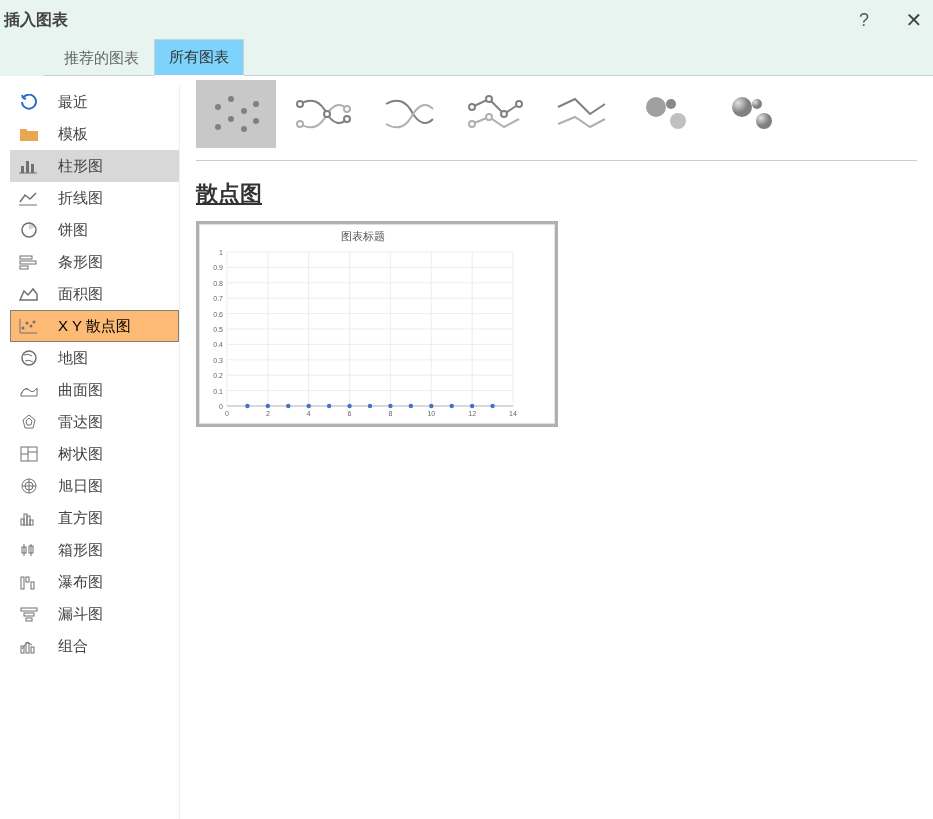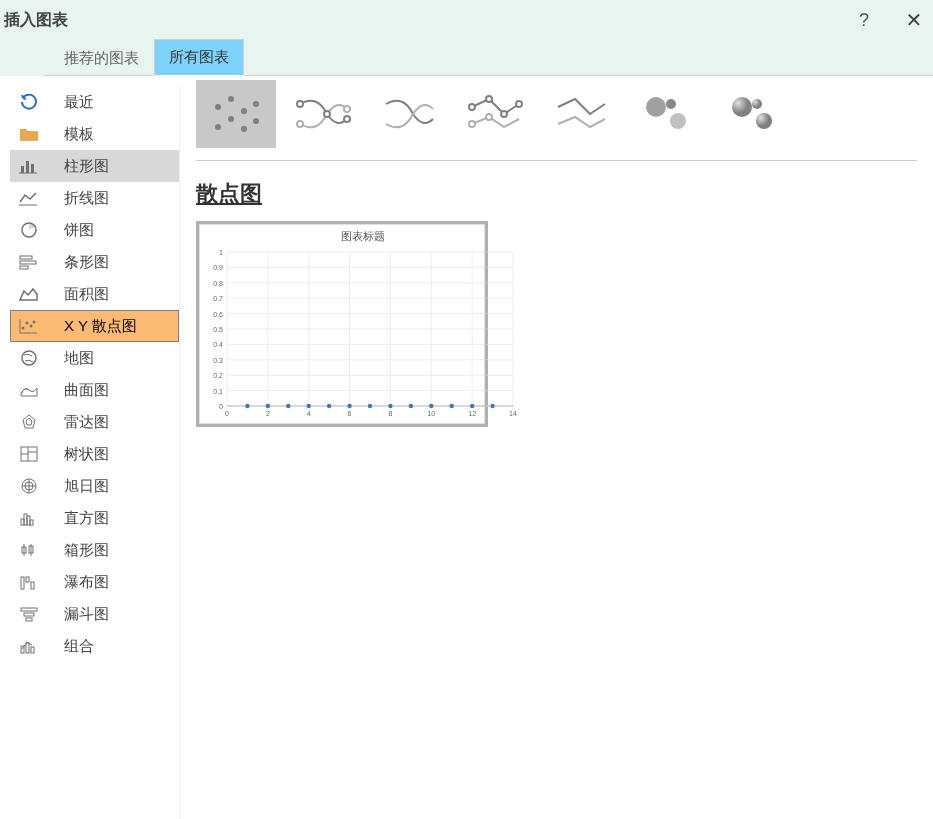--- a/index.html
+++ b/index.html
@@ -69,21 +69,21 @@
       margin: 10px 0 0 10px;
       background: #fff;
       border-right: 1px solid #eee;
     }
     .side-item {
       height: 32px;
       display: flex;
       align-items: center;
       padding: 0 8px;
       cursor: pointer;
-      gap: 24px;
+      gap: 18px;
     }
     .side-item.highlight { background: #d8d8d8; align-items: center; }
     .side-item.selected {
       background: #fdba74;
       outline: 1px solid #808080;
       outline-offset: -1px;
     }
     .side-icon {
       width: 22px; height: 22px;
       display: flex; align-items: center; justify-content: center;
@@ -114,21 +114,21 @@
     .subtype.active { background: #c8c8c8; }
 
     .chart-title-row {
       font-size: 22px;
       font-weight: bold;
       color: #333;
       margin: 18px 0 12px 0;
     }
 
     .preview {
-      width: 292px;
+      width: 362px;
       height: 206px;
       border: 3px solid #b0b0b0;
       box-shadow: 0 0 0 1px #e0e0e0 inset;
       background: #fff;
       cursor: pointer;
     }
   </style>
 </head>
 <body>
 

